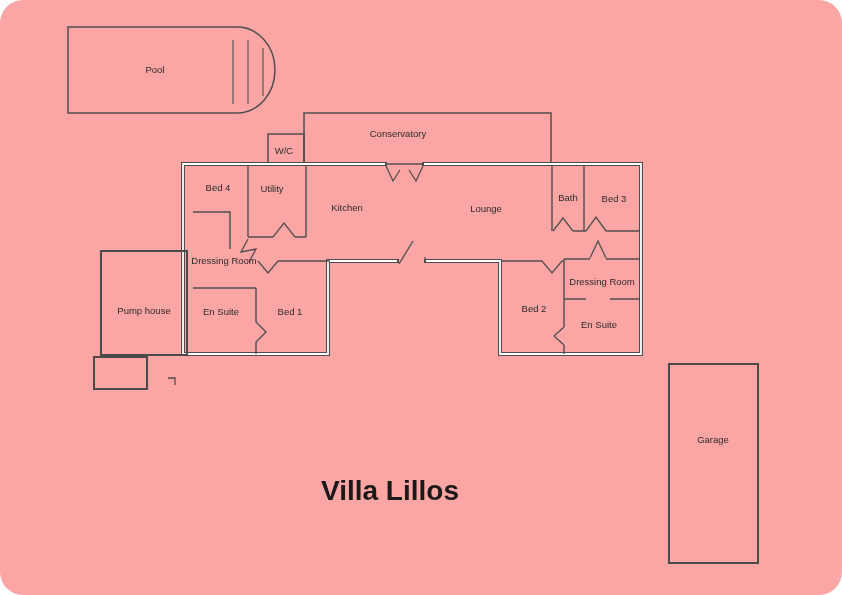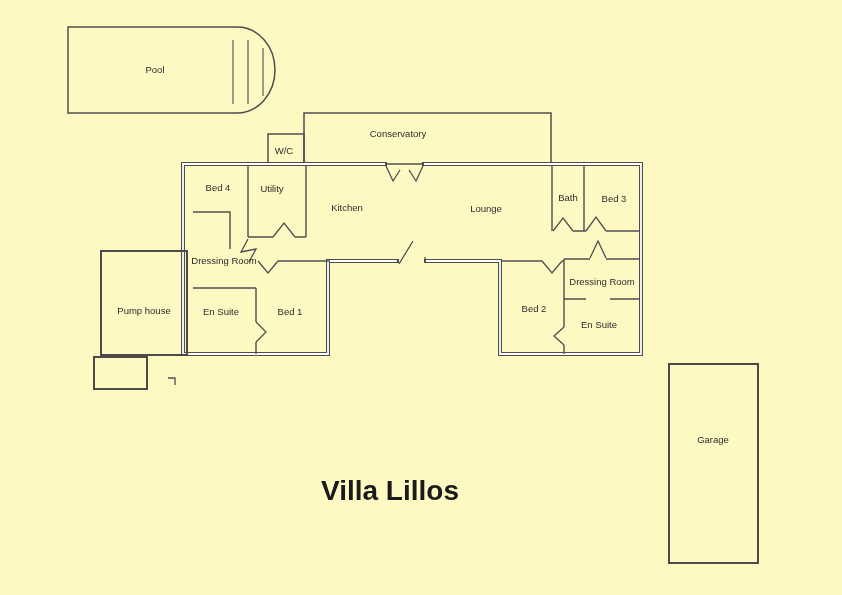--- a/index.html
+++ b/index.html
@@ -5,22 +5,23 @@
   html, body {
     margin: 0;
     padding: 0;
     background: #ffffff;
     font-family: "Liberation Sans", sans-serif;
   }
   .page {
     position: relative;
     width: 842px;
     height: 595px;
-    background: #fef9c3;
+    background: #fca5a5;
     overflow: hidden;
+    border-radius: 23px;
   }
   svg { display: block; }
   .room-label {
     font-family: "Liberation Sans", sans-serif;
     font-size: 9.5px;
     fill: #2b2b2b;
   }
   .plan-title {
     font-family: "Liberation Sans", sans-serif;
     font-size: 28px;

